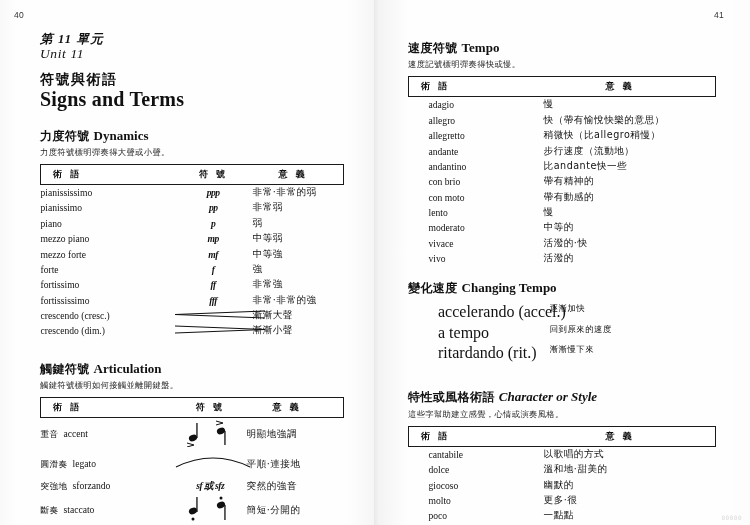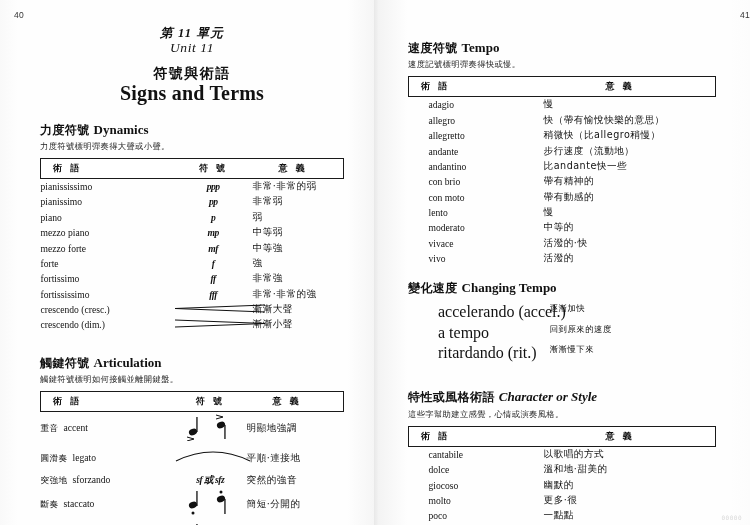--- a/index.html
+++ b/index.html
@@ -49,25 +49,25 @@
   }
   .folio {
     position: absolute;
     top: 10px;
     font-family: "Liberation Sans", sans-serif;
     font-size: 8.5px;
     color: #333;
     letter-spacing: 0.3px;
   }
   .folio-left { left: 14px; }
-  .folio-right { right: 0; }
+  .folio-right { right: 26px; }
 
   .title-block {
-    text-align: center;
-    margin-top: 12px;
+    text-align: left;
+    margin-top: 18px;
   }
   .unit-cn {
     font-family: "Liberation Serif", serif;
     font-style: italic;
     font-weight: bold;
     font-size: 12.5px;
     letter-spacing: 1.2px;
     line-height: 1.15;
   }
   .unit-en {

